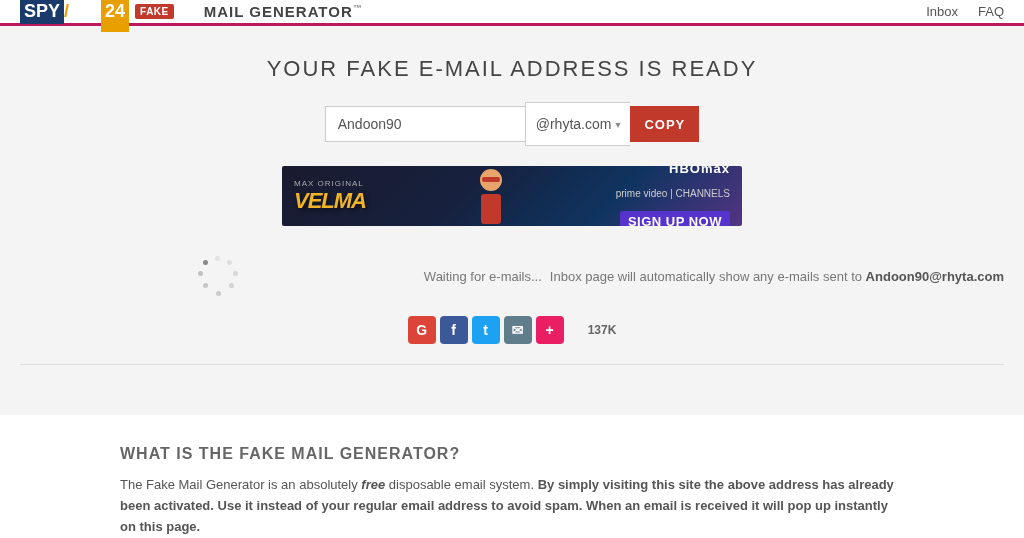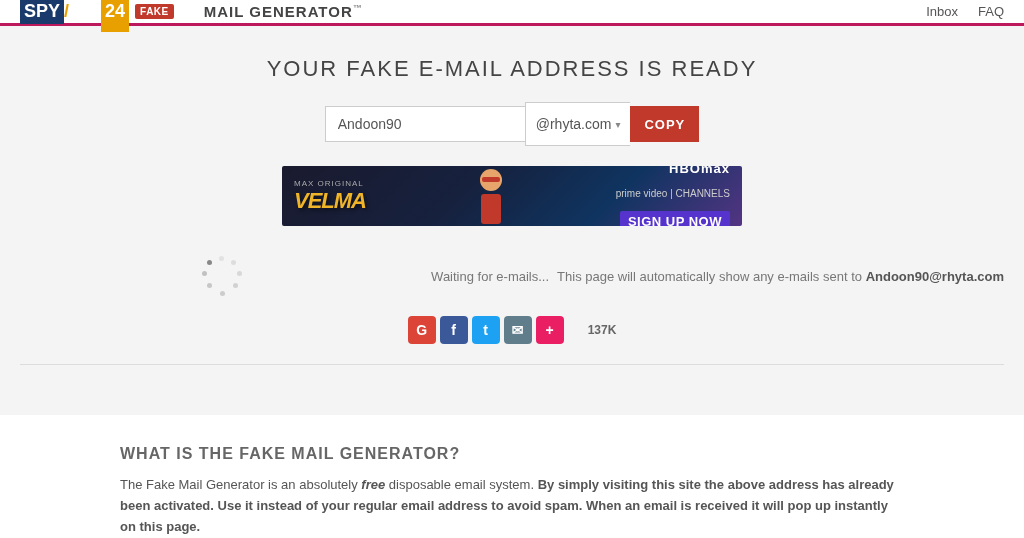--- a/index.html
+++ b/index.html
@@ -387,21 +387,21 @@
       <div class="dot" style="top:4px;left:29px;opacity:0.4;"></div>
       <div class="dot" style="top:15px;left:35px;opacity:0.5;"></div>
       <div class="dot" style="top:27px;left:31px;opacity:0.6;"></div>
       <div class="dot" style="top:35px;left:18px;opacity:0.7;"></div>
       <div class="dot" style="top:27px;left:5px;opacity:0.8;"></div>
       <div class="dot" style="top:15px;left:0px;opacity:0.9;"></div>
       <div class="dot" style="top:4px;left:5px;opacity:1.0;background:#888;"></div>
     </div>
     <div class="waiting-text">Waiting for e-mails...</div>
     <div class="auto-text">
-      <span>This page will automatically show any e-mails sent to </span><span class="email-bold">Andoon90@rhyta.com</span>
+      <span>Inbox page will automatically show any e-mails sent to </span><span class="email-bold">Andoon90@rhyta.com</span>
     </div>
   </div>
 
   <div class="share-row">
     <div class="share-btn share-google">G</div>
     <div class="share-btn share-facebook">f</div>
     <div class="share-btn share-twitter">t</div>
     <div class="share-btn share-email">✉</div>
     <div class="share-btn share-add">+</div>
     <span class="share-count">137K</span>

